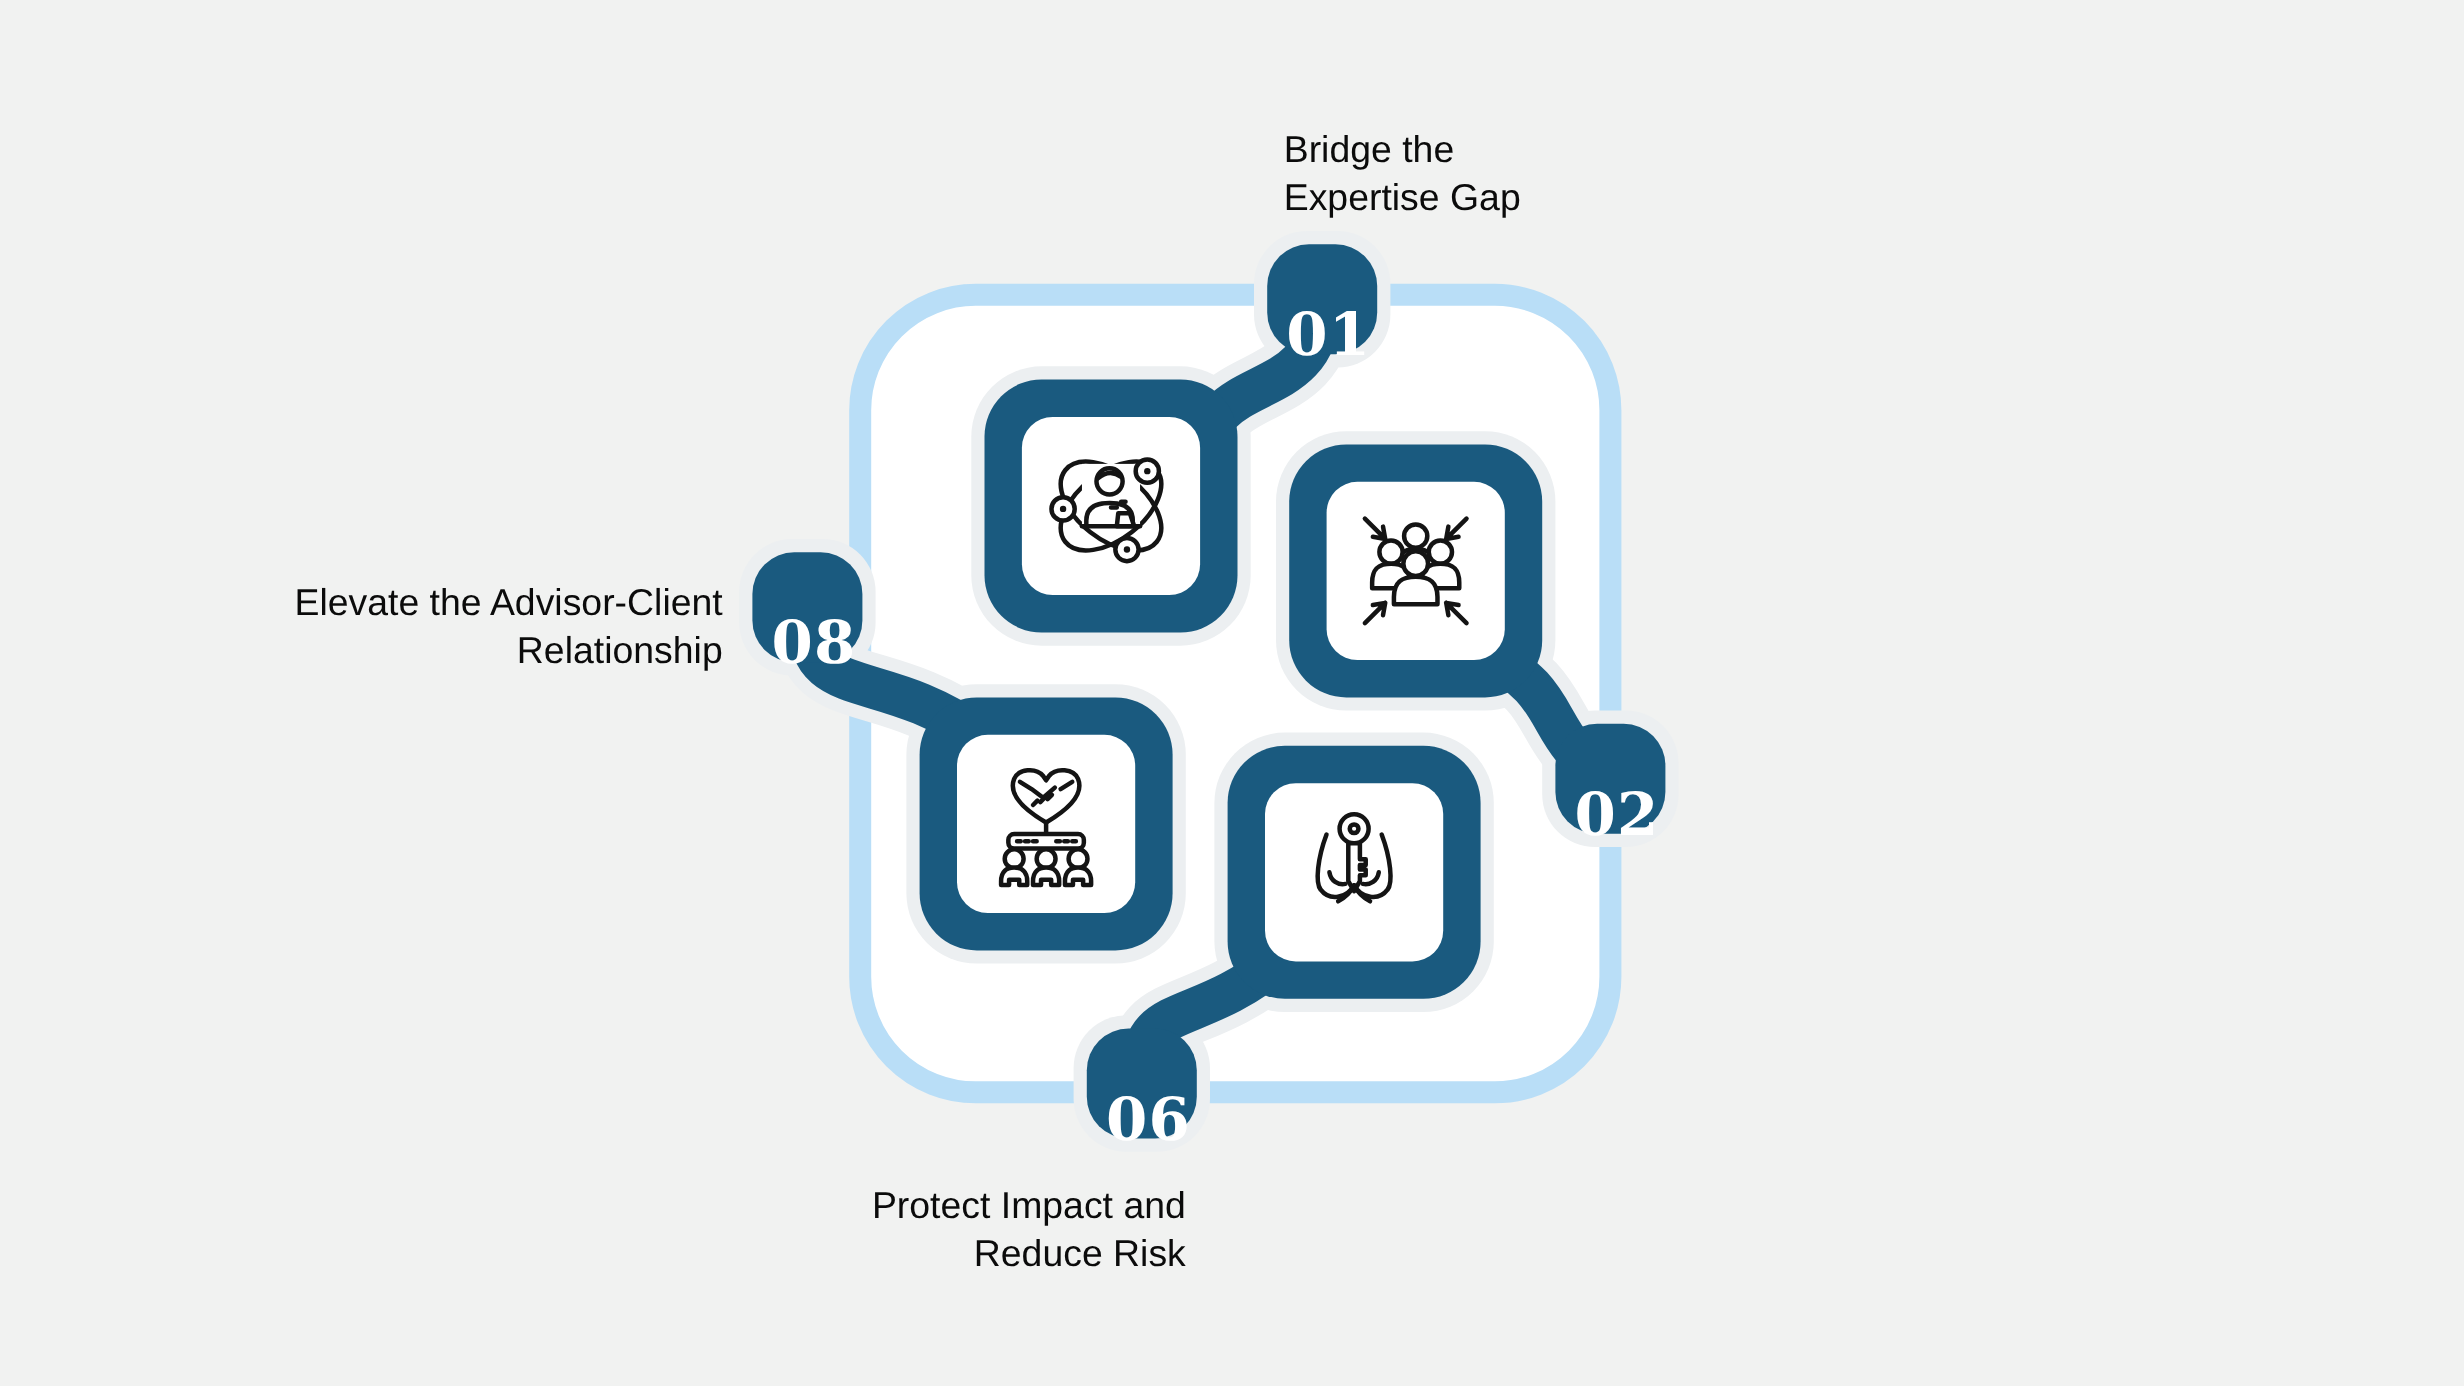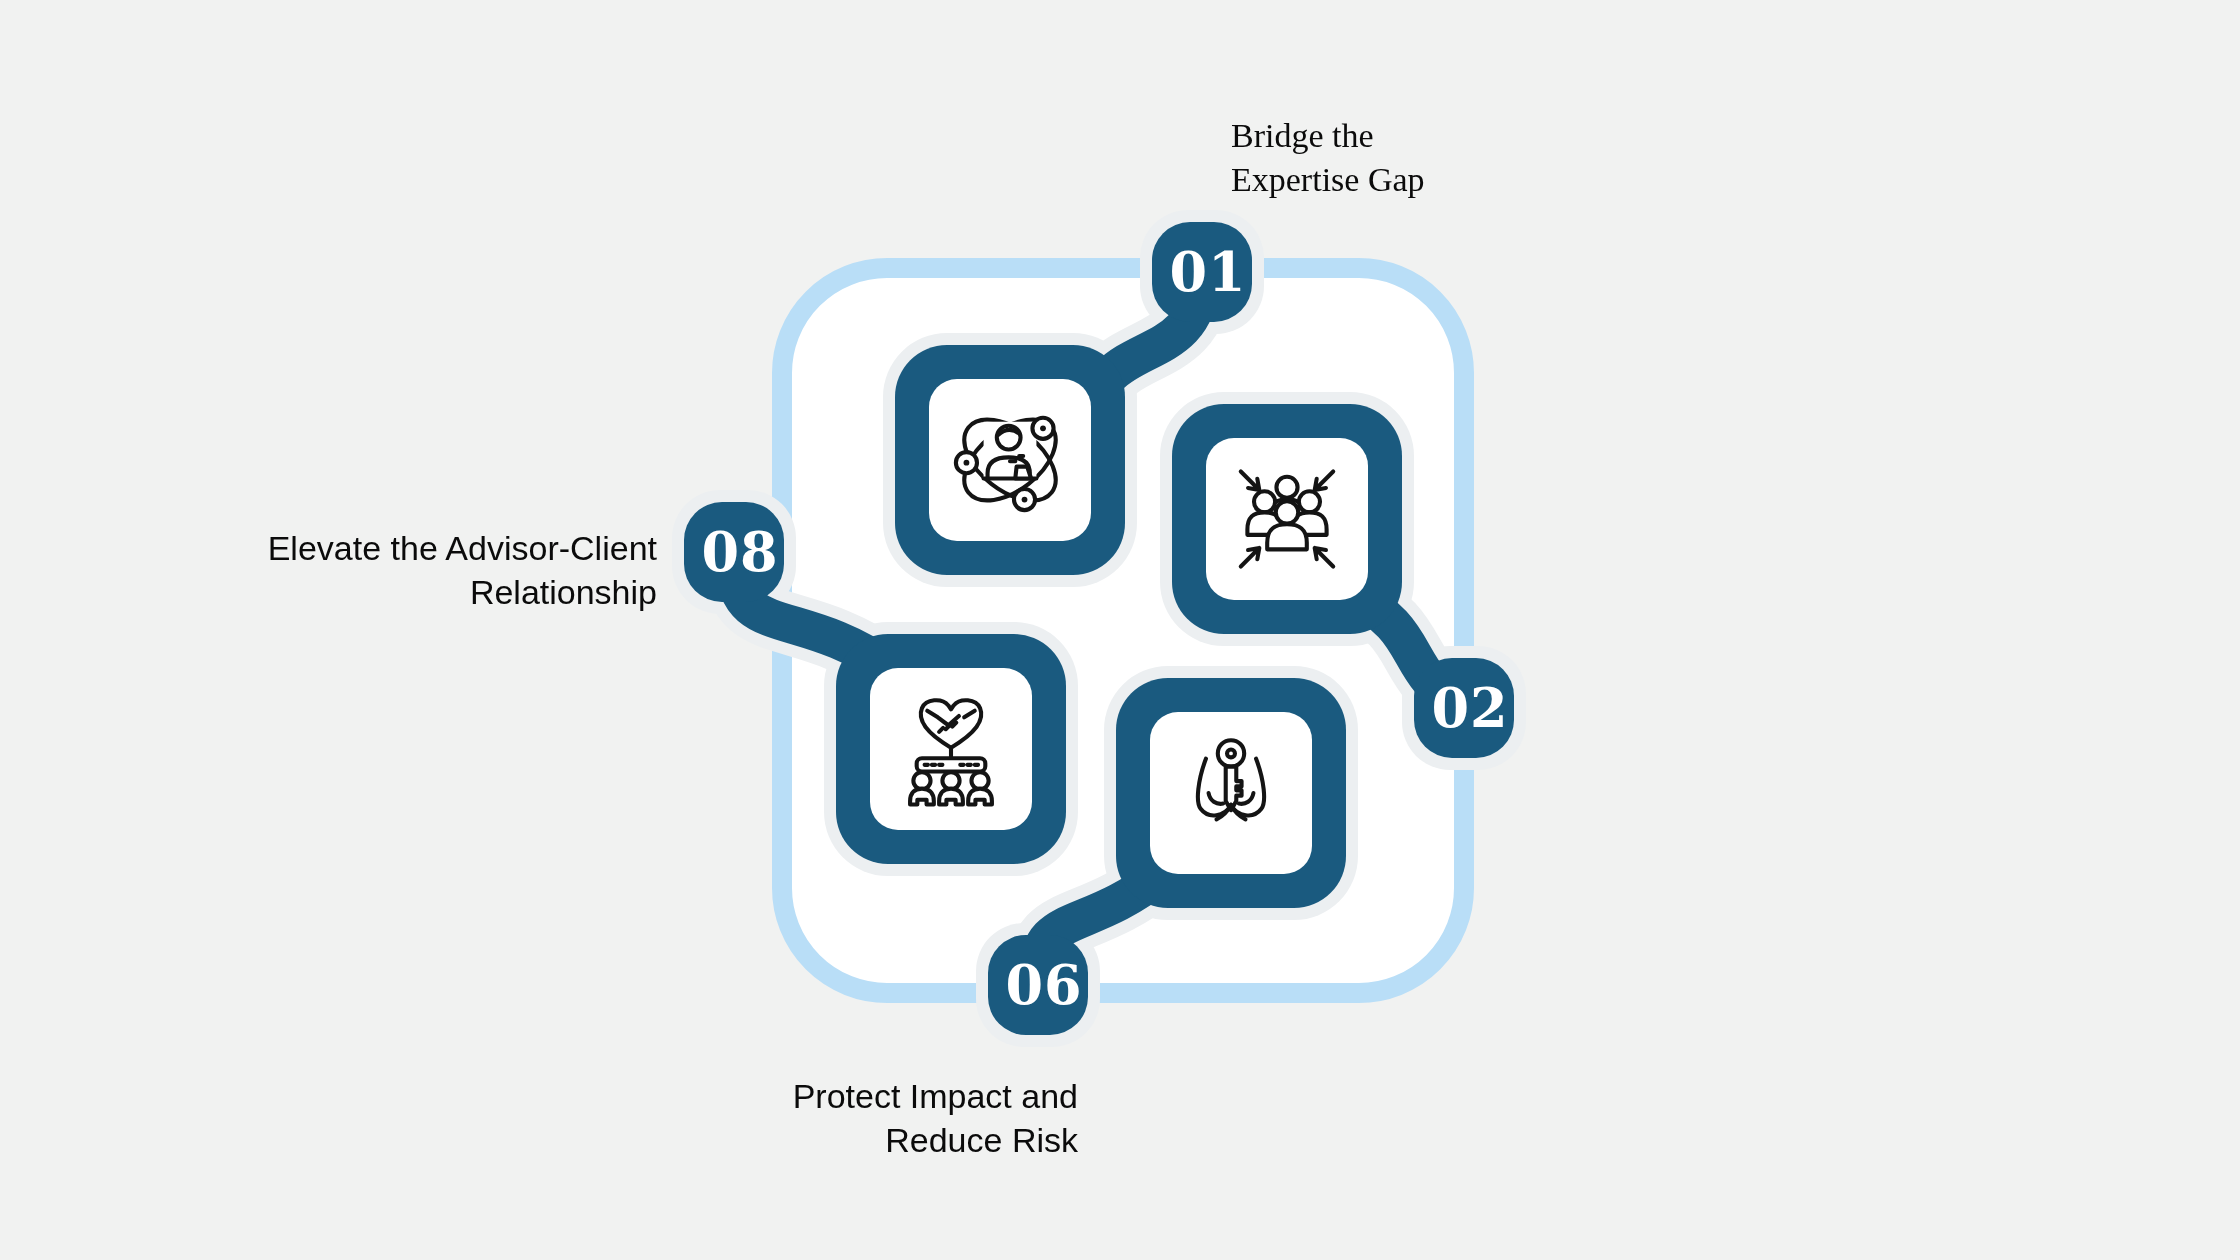--- a/index.html
+++ b/index.html
@@ -28,21 +28,21 @@
   .dark-fill{fill:var(--shape-dark);stroke:none;}
   .inner-fill{fill:var(--frame-fill);stroke:none;}
   .ink{stroke:var(--icon-ink);stroke-width:3.1;fill:none;stroke-linecap:round;stroke-linejoin:round;}
   .ink-fill{fill:#ffffff;}
   .ink-dot{fill:var(--icon-ink);stroke:none;}
   .num{
     position:absolute;width:112px;height:100px;
     display:flex;align-items:center;justify-content:center;
     color:var(--number-text);
     font-family:"DejaVu Serif", serif;
-    font-weight:700;font-size:54px;letter-spacing:1px;
+    font-weight:700;font-size:54px;letter-spacing:1px;margin-top:32px;
   }
   .label{
     position:absolute;
     color:var(--label-text);
     font-size:34px;line-height:44px;font-weight:500;
     white-space:pre-line;
   }
   .label.align-left{text-align:left;}
   .label.align-right{text-align:right;margin-top:22px;}
 </style>
@@ -162,20 +162,20 @@
         <path d="M63 92 v-2.5 c0 -7 4 -9.5 9 -9.5 s9 2.5 9 9.5 V92 h-5.5 v-3.5 h-7 V92 Z" class="ink-fill"></path>
       </g>
     </g>
   </svg>
 
   <div class="num" style="left:1152px;top:222px;">01</div>
   <div class="num" style="left:1414px;top:658px;border-radius:31px;">02</div>
   <div class="num" style="left:988px;top:935px;">06</div>
   <div class="num" style="left:684px;top:502px;">08</div>
 
-  <div class="label align-left" style="left:1231px;top:114px;font-family:Liberation Serif, serif;">Bridge the
+  <div class="label align-left" style="left:1167px;top:114px;">Bridge the
 Expertise Gap</div>
   <div class="label align-right" style="right:1162px;top:1052px;">Protect Impact and
 Reduce Risk</div>
   <div class="label align-right" style="right:1583px;top:504px;">Elevate the Advisor-Client
 Relationship</div>
 
 </div>
 
 </body></html>

